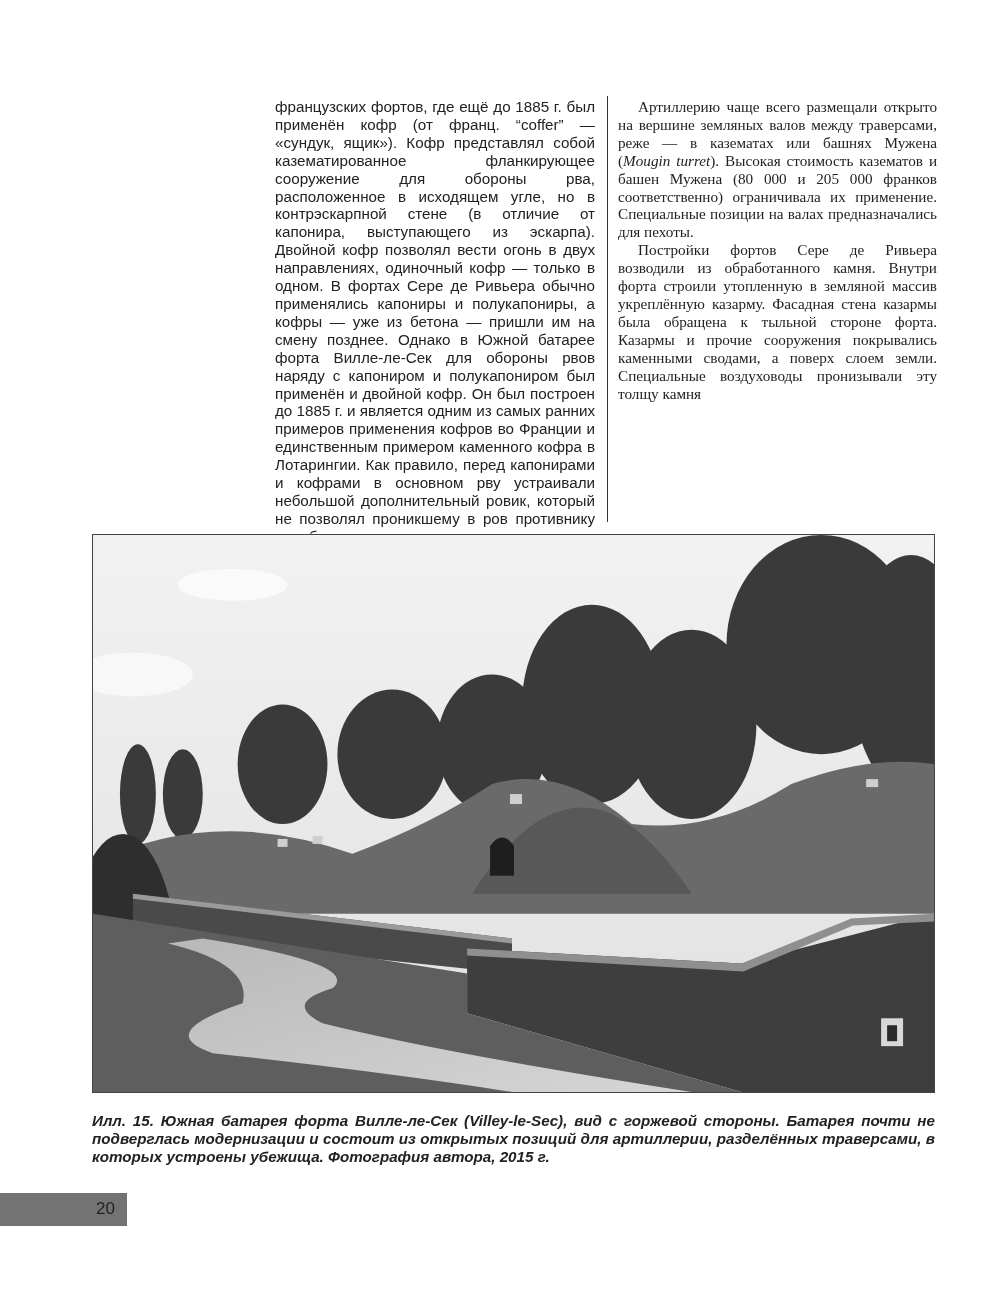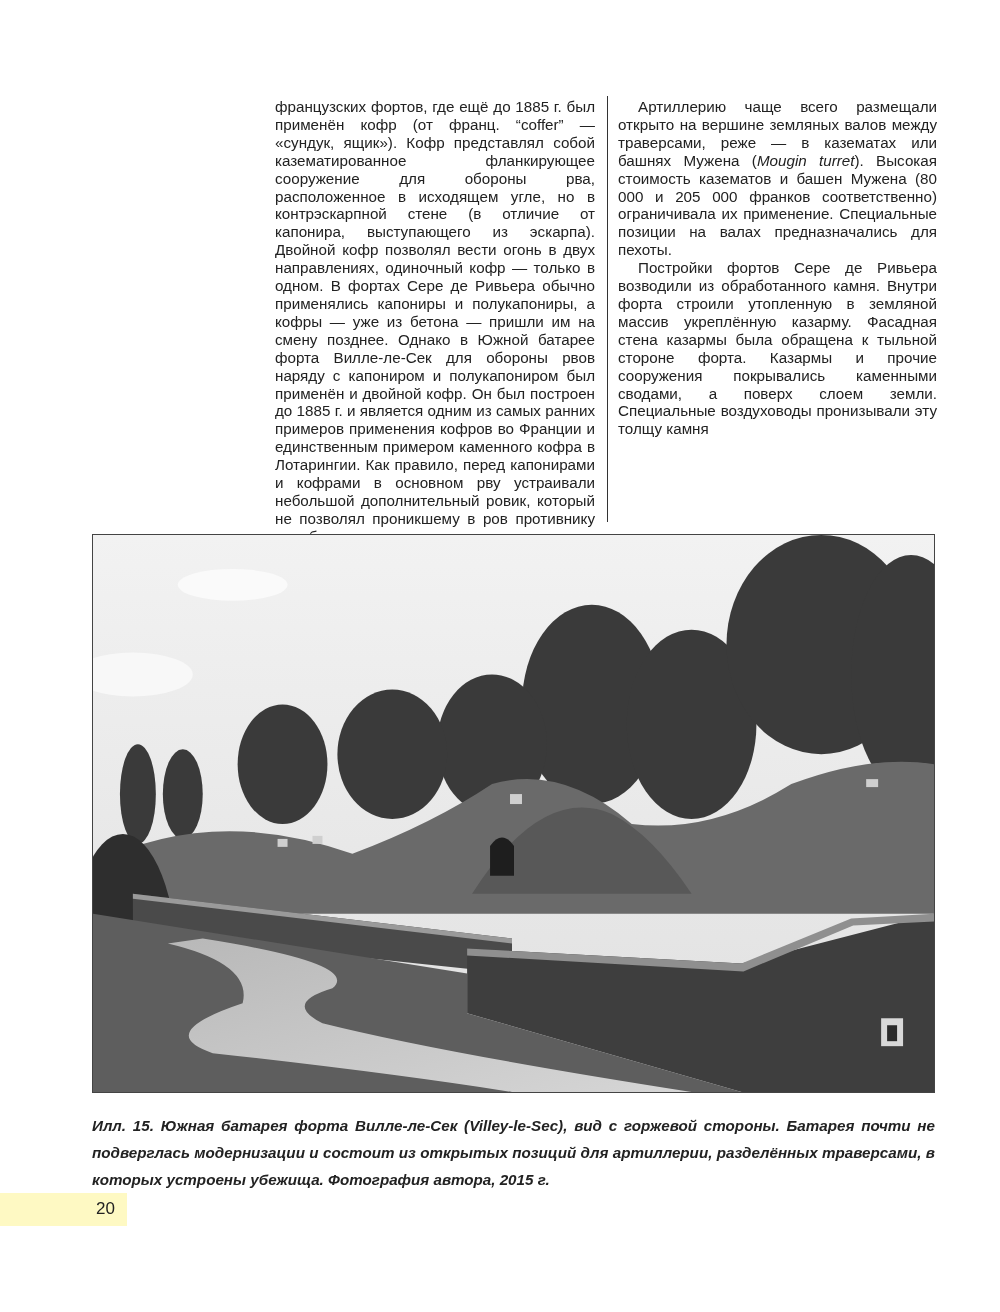--- a/index.html
+++ b/index.html
@@ -1,30 +1,30 @@
 <!DOCTYPE html>
 <html><head>
 <meta charset="utf-8">
 <style>
   html, body { margin:0; padding:0; background:#ffffff; }
   body { width:1000px; height:1312px; position:relative; overflow:hidden;
          font-family:"Liberation Sans", "DejaVu Sans", sans-serif; color:#222; }
   .col { position:absolute; top:98px; font-size:15.2px; line-height:17.9px;
          text-align:justify; hyphens:manual; }
   .col p { margin:0; }
-  .col p.indent { text-indent:20px; }
+  .col p.indent { text-indent:20px;font-family:Liberation Serif, serif; }
   #col-left { left:275px; width:320px; }
   #col-right { left:618px; width:319px; }
   #divider { position:absolute; left:607px; top:96px; width:1px; height:426px; background:#333; }
   #photo { position:absolute; left:92px; top:534px; width:843px; height:559px;
            border:1px solid #444; box-sizing:border-box; overflow:hidden; background:#e9e9e9; }
   #photo svg { display:block; width:100%; height:100%; }
   #caption { position:absolute; left:92px; top:1112px; width:843px; font-size:15.2px;
-             line-height:27px; font-weight:bold; font-style:italic; color:#222; text-align:justify; }
-  #page-number-bar { position:absolute; left:0; top:1193px; width:127px; height:33px; background:#fef9c3; }
+             line-height:18px; font-weight:bold; font-style:italic; color:#222; text-align:justify; }
+  #page-number-bar { position:absolute; left:0; top:1193px; width:127px; height:33px; background:#737373; }
   #page-number { position:absolute; right:12px; top:6px; font-size:17px; color:#222; }
   em { font-style:italic; }
 </style>
 </head>
 <body>
 
 <div id="col-left" class="col">
   <p>французских фортов, где ещё до 1885 г. был применён кофр (от франц. “coffer” — «сундук, ящик»). Кофр представлял собой казематированное фланкирующее сооружение для обороны рва, расположенное в исходящем угле, но в контрэскарпной стене (в отличие от капонира, выступающего из эскарпа). Двойной кофр позволял вести огонь в двух направлениях, одиночный кофр — только в одном. В фортах Сере де Ривьера обычно применялись капониры и полукапониры, а кофры — уже из бетона — пришли им на смену позднее. Однако в Южной батарее форта Вилле-ле-Сек для обороны рвов наряду с капониром и полукапониром был применён и двойной кофр. Он был построен до 1885 г. и является одним из самых ранних примеров применения кофров во Франции и единственным примером каменного кофра в Лотарингии. Как правило, перед капонирами и кофрами в основном рву устраивали небольшой дополнительный ровик, который не позволял проникшему в ров противнику подобраться</p>
 </div>
 

